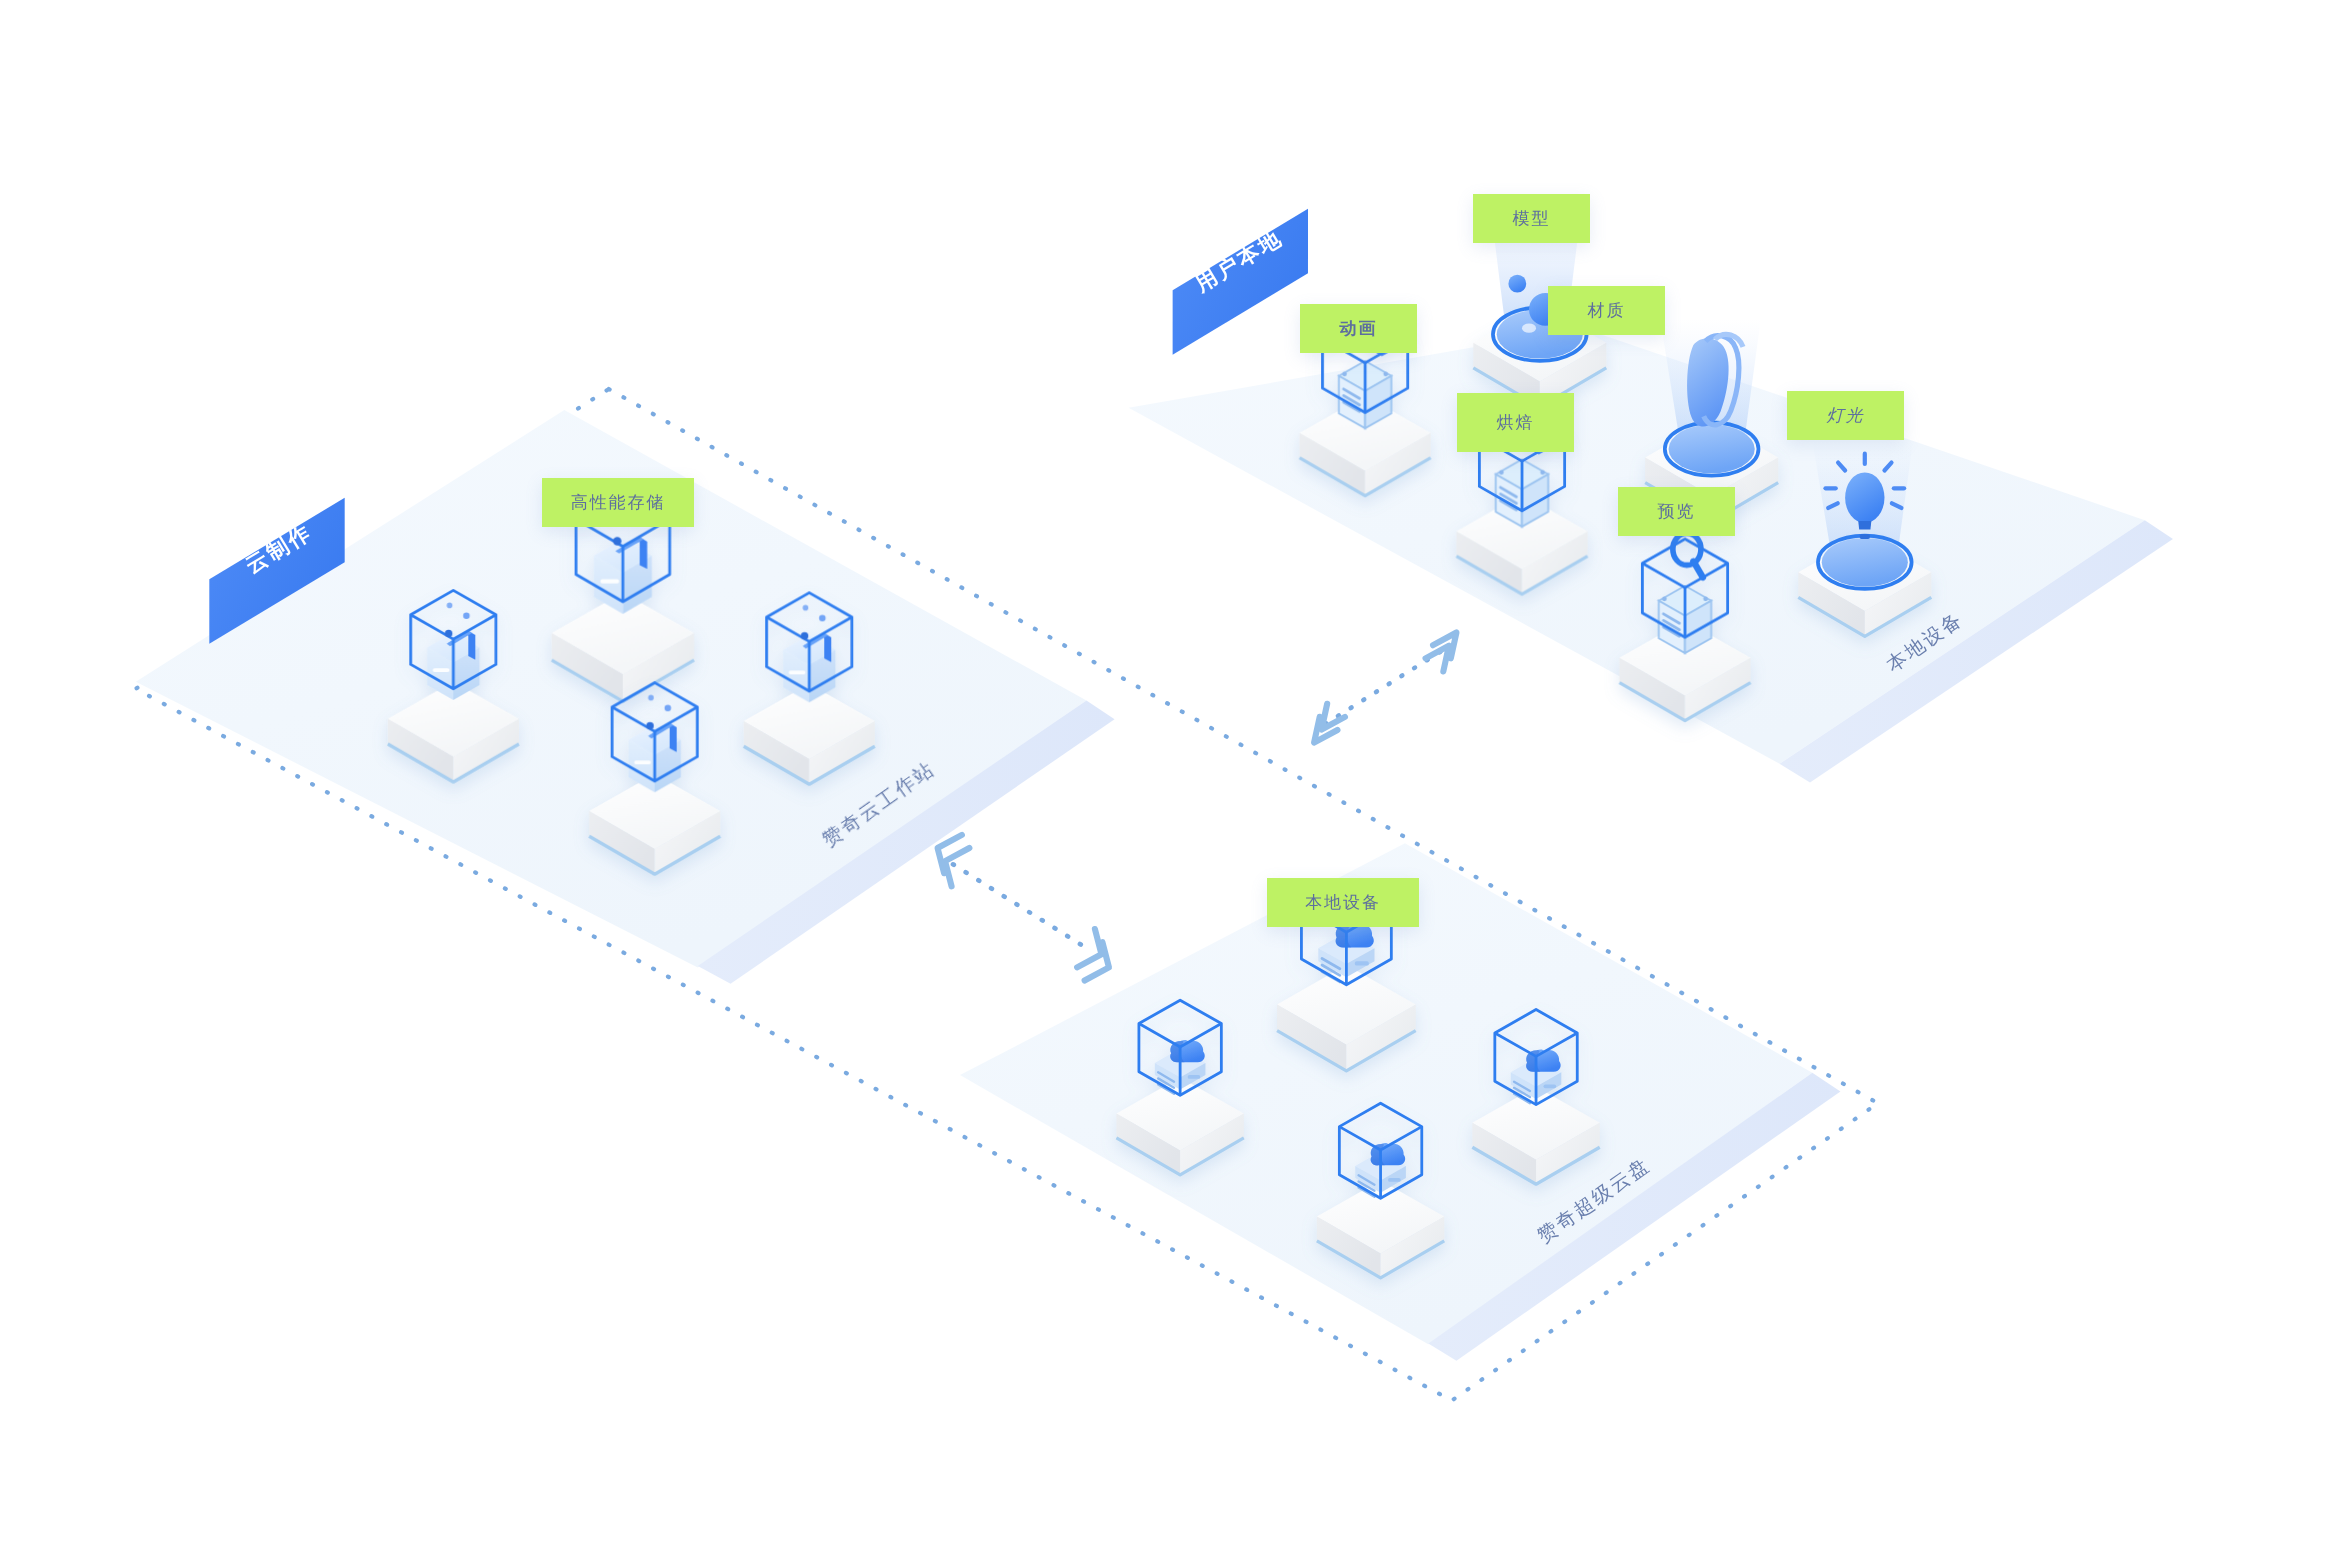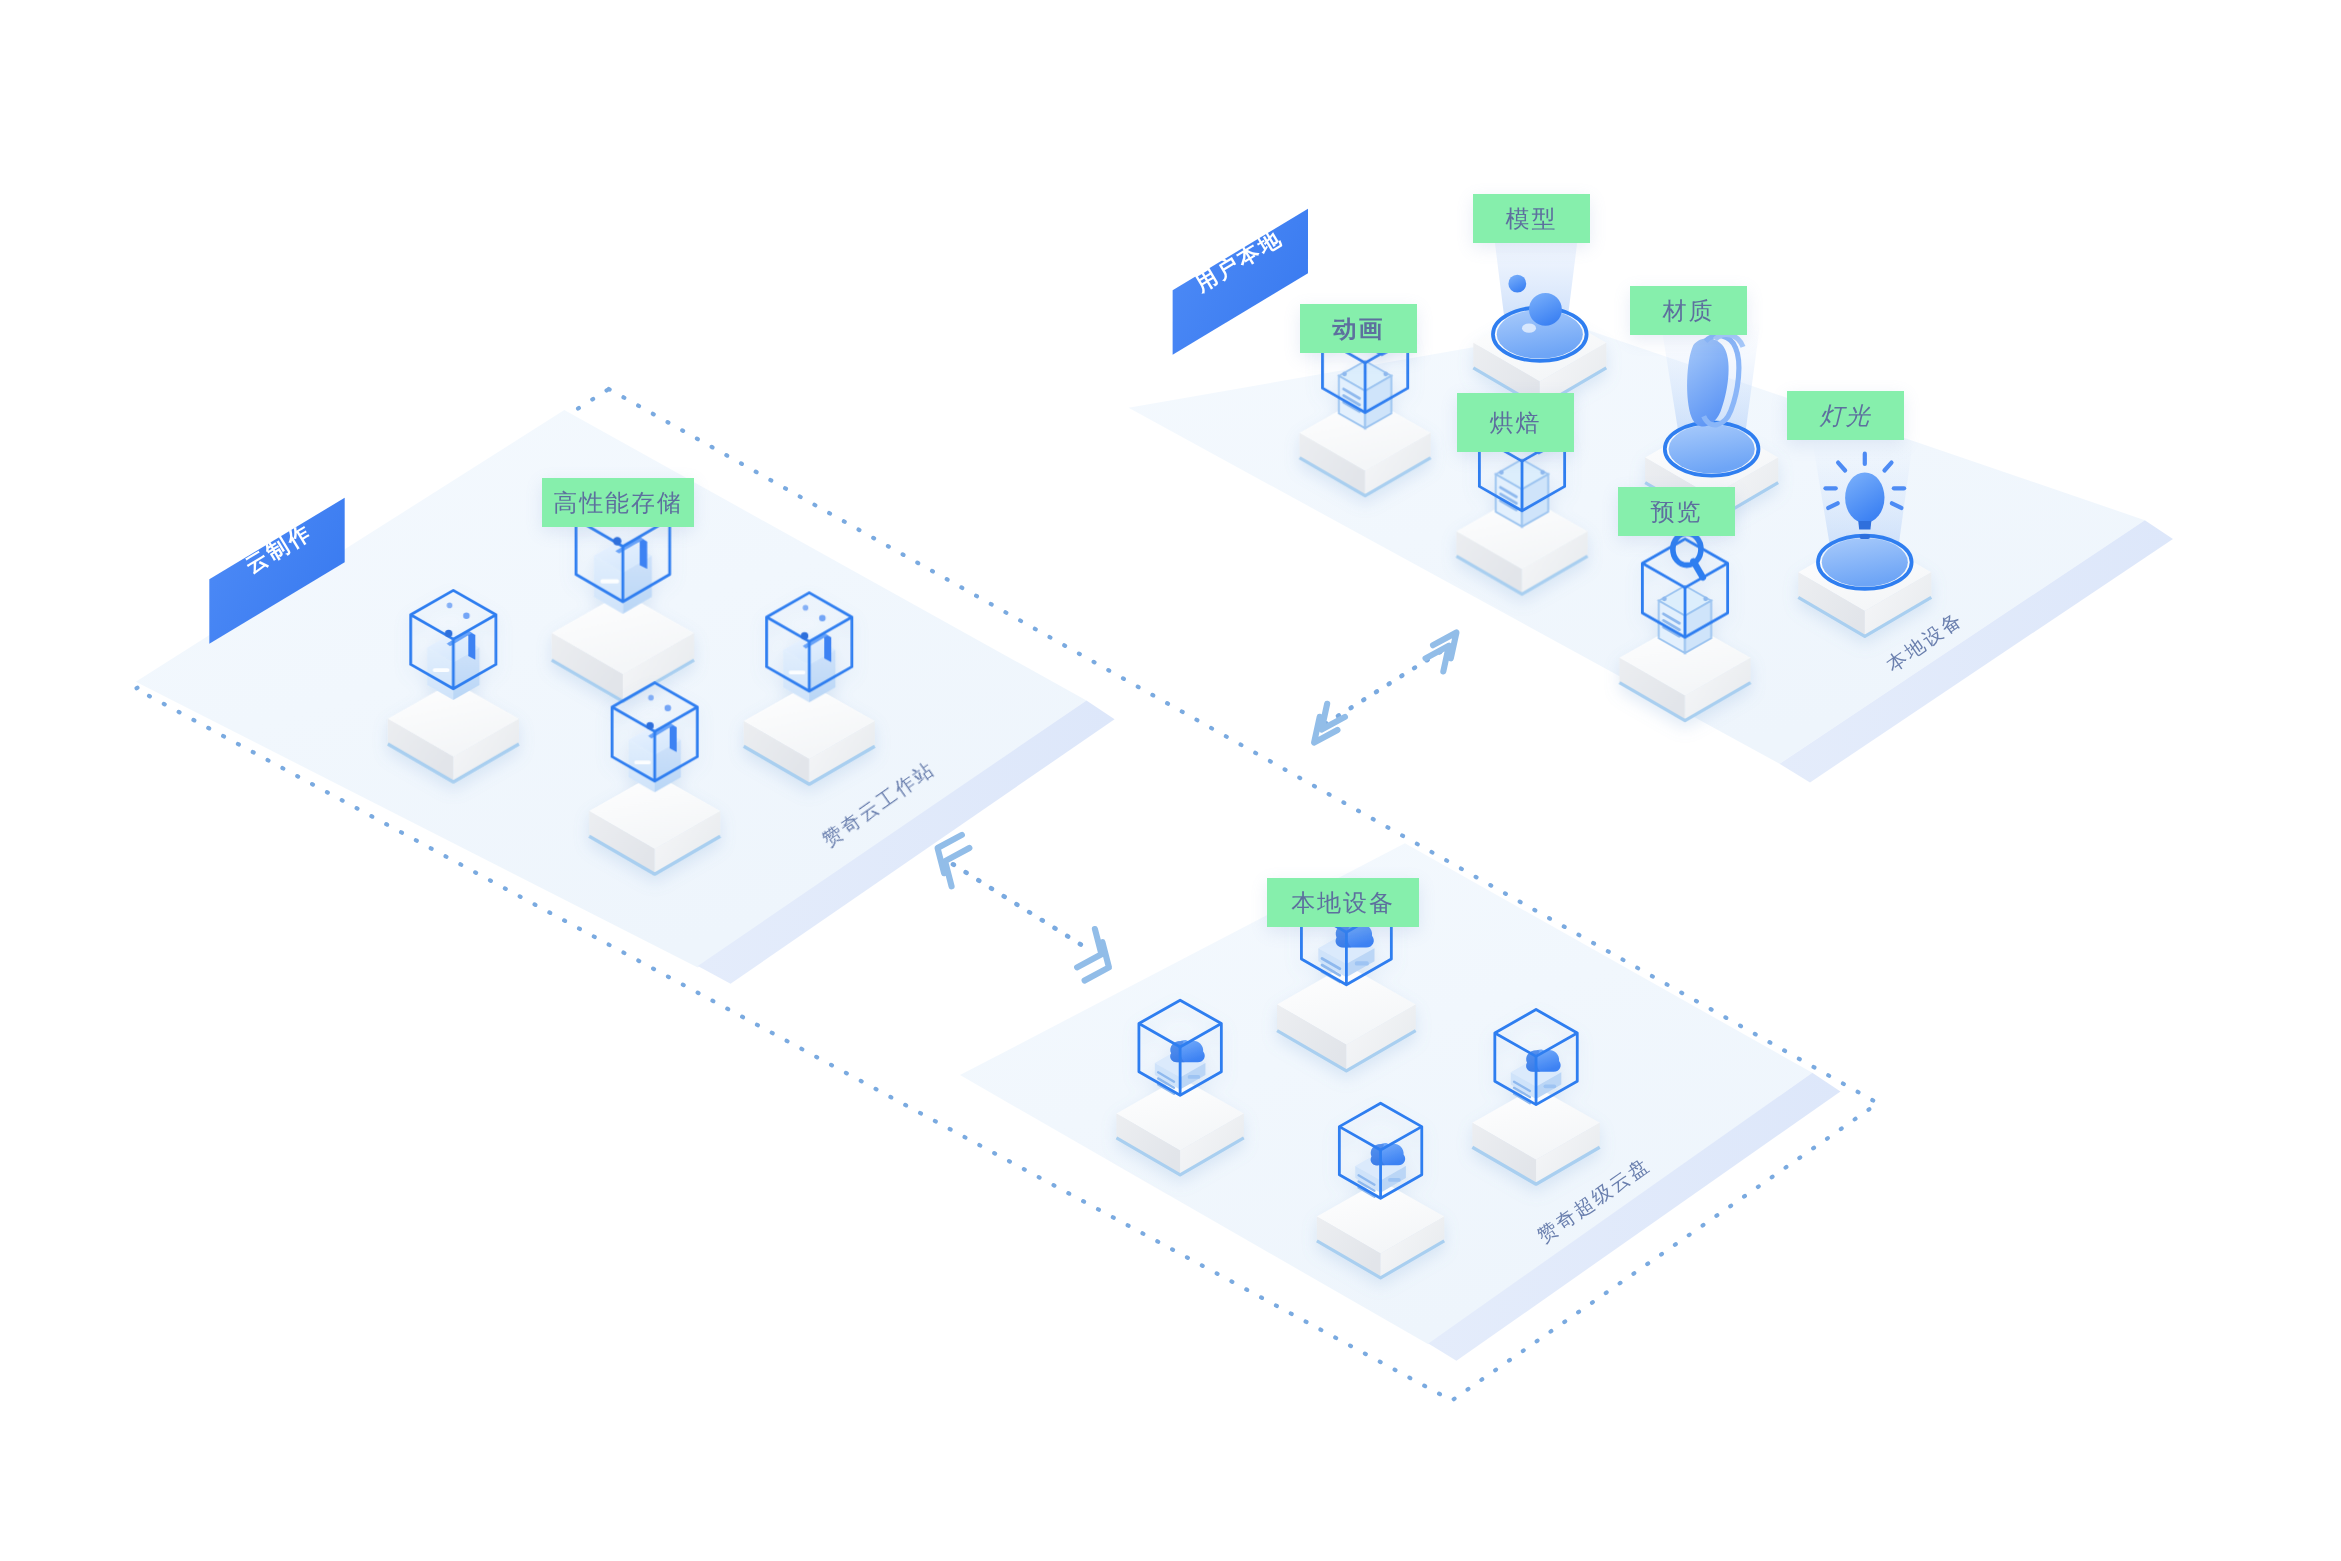--- a/index.html
+++ b/index.html
@@ -6,24 +6,24 @@
   body{
     font-family:"Liberation Sans","DejaVu Sans",sans-serif;
     width:2342px;height:1562px;overflow:hidden;position:relative;
   }
   #stage{position:absolute;left:0;top:0;width:2342px;height:1562px;background:#fff;}
   svg#scene{position:absolute;left:0;top:0;width:2342px;height:1562px;display:block;}
 
   
   .chip{
     position:absolute;
-    background:#86efac;
+    background:#bef264;
     color:#5d6f9e;
     display:flex;align-items:center;justify-content:center;
-    font-size:24px;
+    font-size:17px;
     letter-spacing:1.9px;
     box-shadow:0 4.7px 16px rgba(110,140,200,0.16);
     white-space:nowrap;
     user-select:none;
   }
   .tagband{
     position:absolute;
     color:#ffffff;
     font-size:21.5px;
     font-weight:700;
@@ -537,21 +537,21 @@
 <div class="bandtext" style="left:1881px;top:656px;transform:rotate(-35deg);transform-origin:left top;">本地设备</div>
 
 <div class="chip" style="left:542px;top:478px;width:152px;height:49px;">高性能存储</div>
 
 <div class="chip" style="left:1267px;top:878px;width:152px;height:49px;">本地设备</div>
 
 <div class="chip" style="left:1473px;top:194px;width:117px;height:49px;">模型</div>
 
 <div class="chip" style="left:1300px;top:304px;width:117px;height:49px;font-weight:bold;">动画</div>
 
-<div class="chip" style="left:1630px;top:286px;width:117px;height:49px;">材质</div>
+<div class="chip" style="left:1548px;top:286px;width:117px;height:49px;">材质</div>
 
 <div class="chip" style="left:1457px;top:393px;width:117px;height:59px;">烘焙</div>
 
 <div class="chip" style="left:1787px;top:391px;width:117px;height:49px;font-style:italic;">灯光</div>
 
 <div class="chip" style="left:1618px;top:487px;width:117px;height:49px;text-align:center;">预览</div>
 
 </div>
 
 

